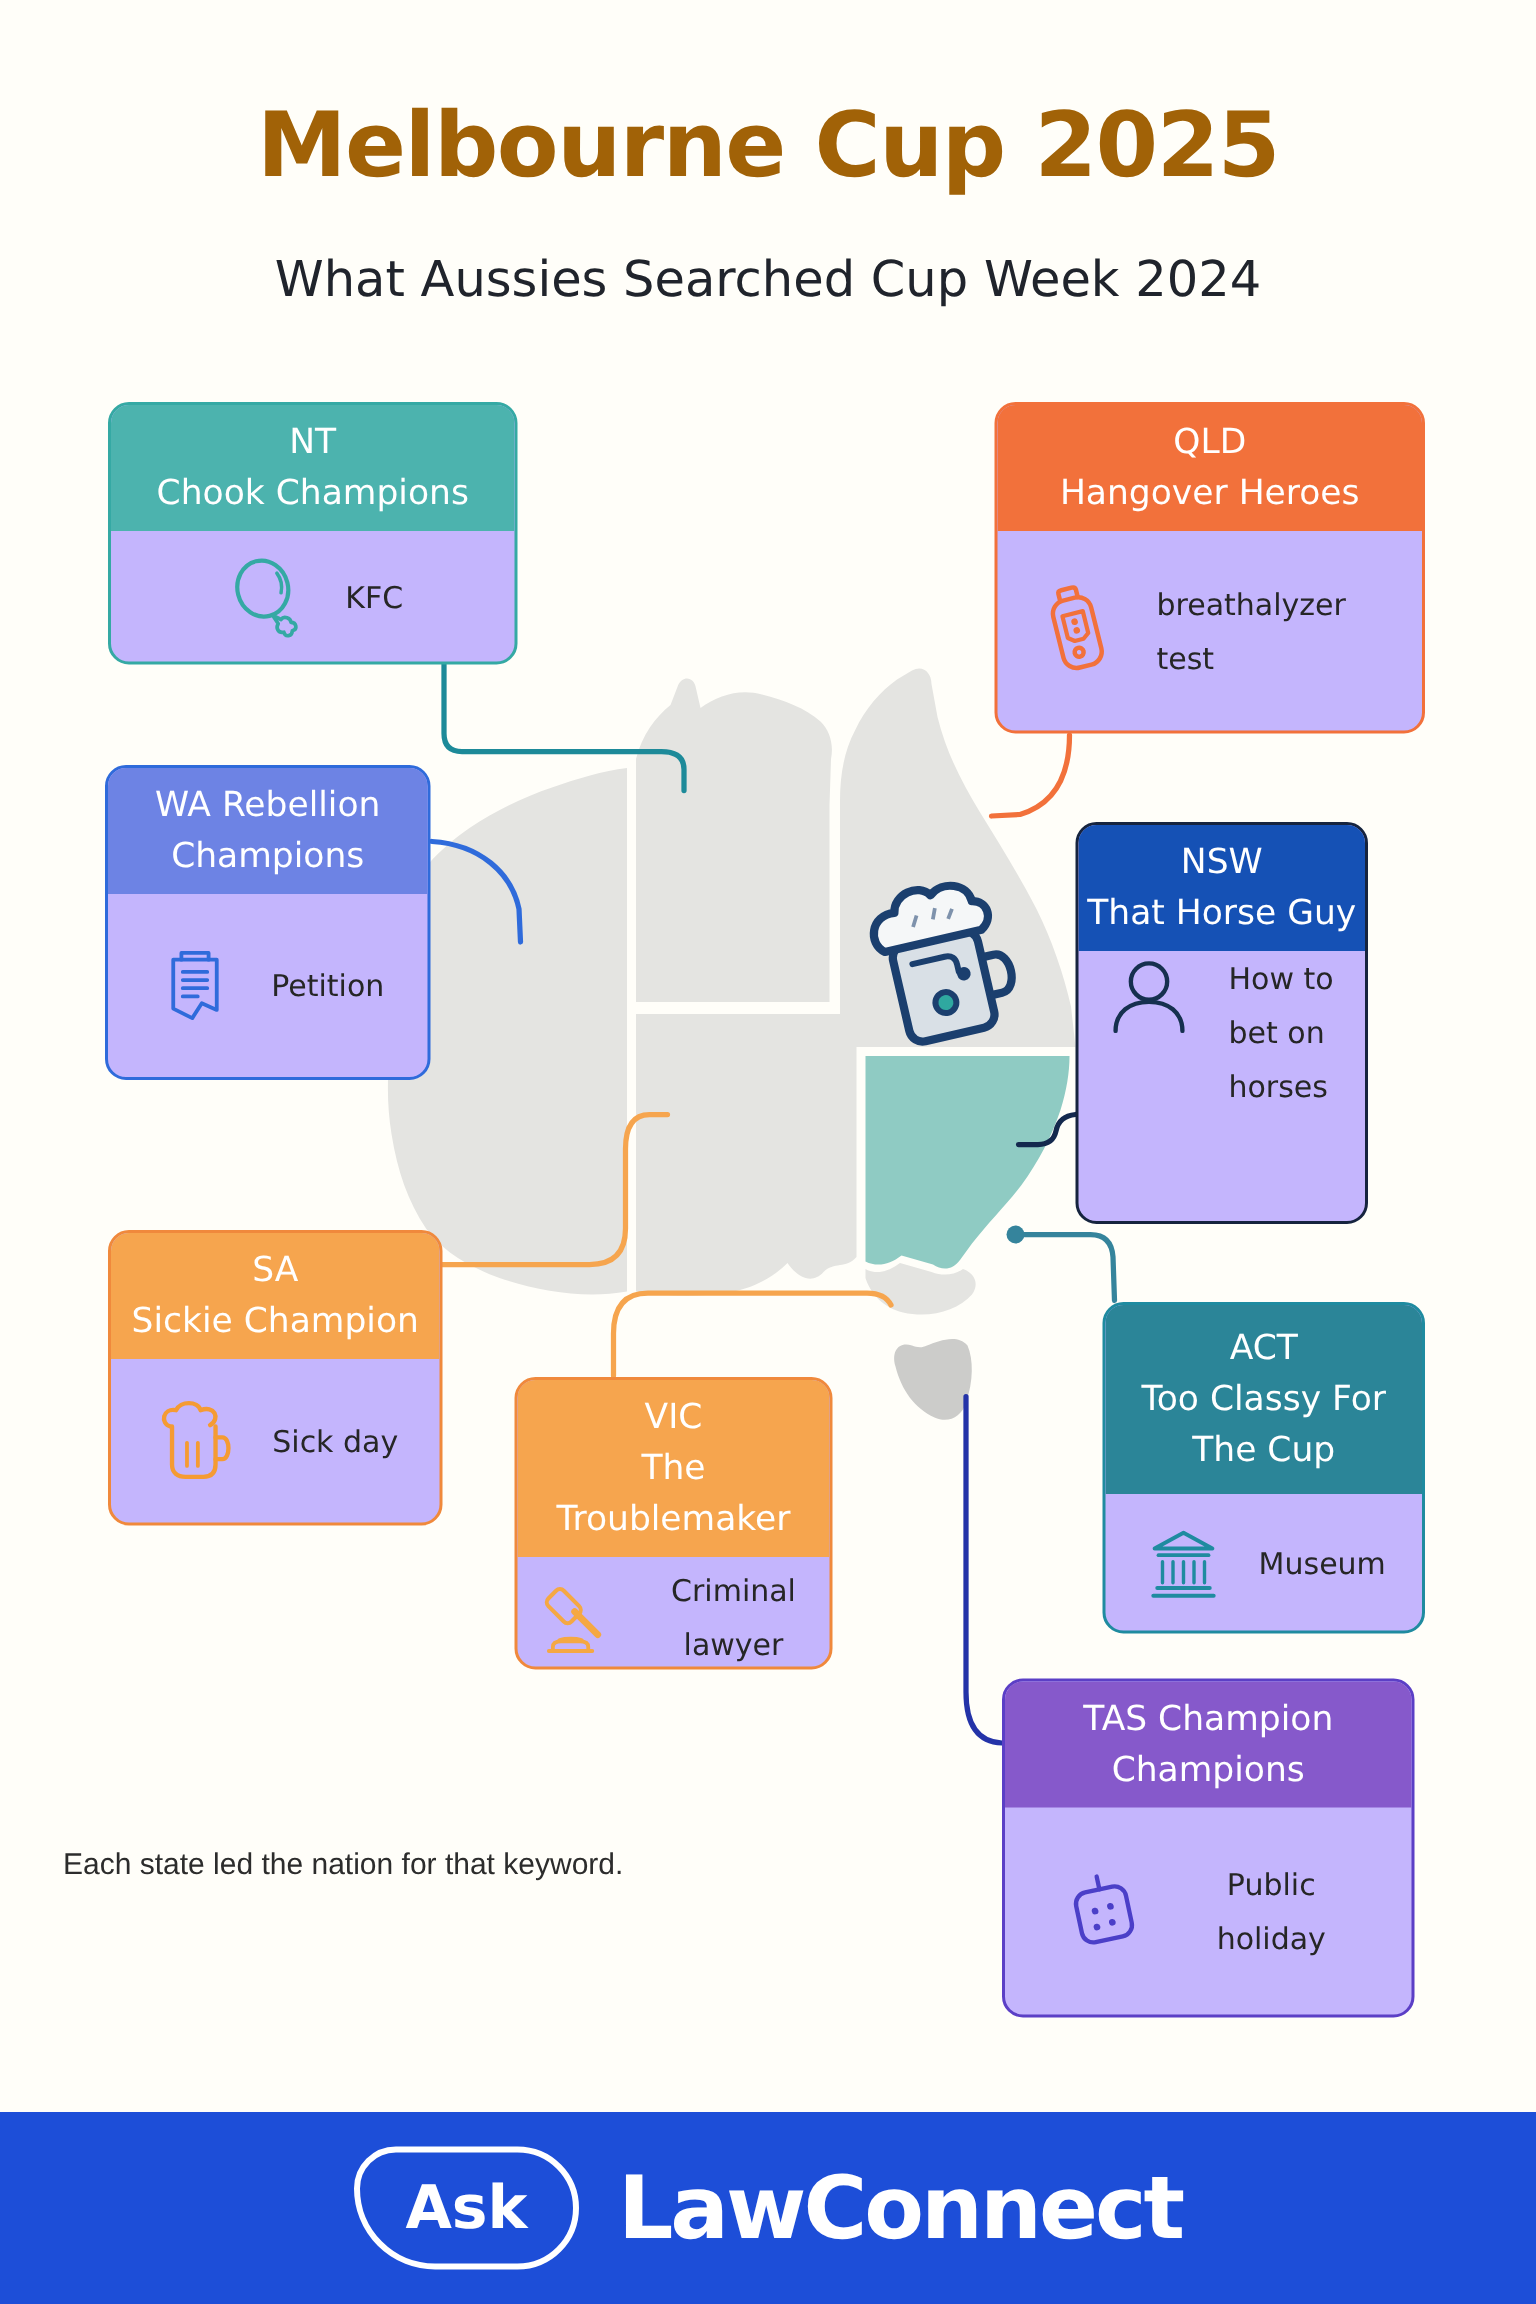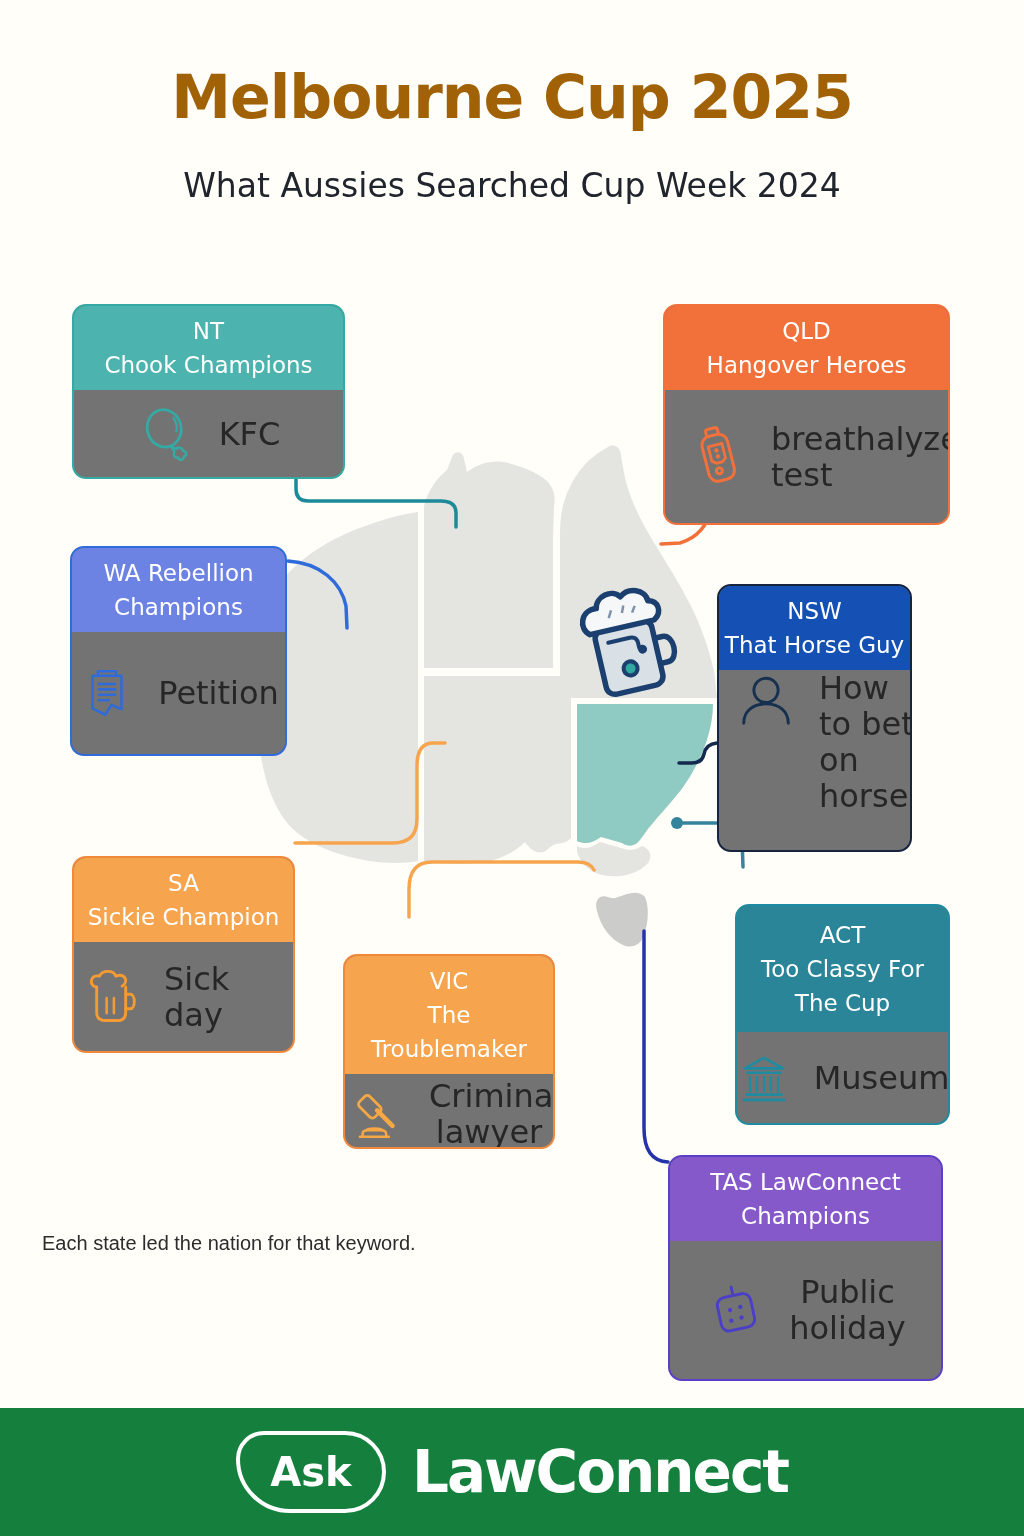--- a/index.html
+++ b/index.html
@@ -16,44 +16,43 @@
     font-size:60px;font-weight:700;letter-spacing:-1px;color:#a16207;
   }
   .page-subtitle{
     left:0;top:166px;width:100%;text-align:center;
     font-size:33px;font-weight:400;color:#20242c;
   }
   
   svg.map-layer{left:0;top:0;z-index:0;}
   
   .card{
-    z-index:2;background:#737373;border:2.5px solid var(--border,#888);
+    z-index:2;background:#c4b5fd;border:2.5px solid var(--border,#888);
     border-radius:14px;overflow:hidden;display:flex;flex-direction:column;
     box-sizing:border-box;
-    margin-top:36px;
   }
   .card-header{
     background:var(--accent,#888);color:#fff;text-align:center;
     font-size:23px;line-height:34px;padding:8px 4px;
   }
   .card-header.pad3{padding:12px 4px;}
   .card-body{
     flex:1;display:flex;align-items:center;justify-content:center;
     gap:22px;padding:4px 10px;
   }
   .card-body.left{justify-content:flex-start;padding-left:20px;}
   .card-icon{display:inline-flex;color:var(--icon,#444);flex:0 0 auto;}
-  .kw{font-size:32px;line-height:36px;color:#262626;}
+  .kw{font-size:20px;line-height:36px;color:#262626;}
   .kw.c{text-align:center;}
   
   .caption{left:42px;top:1232px;font-size:20px;color:#2c2c2c;
     font-family:"Liberation Sans",sans-serif;}
   
   .footer{
-    left:0;top:1408px;width:1024px;height:128px;background:#15803d;
+    left:0;top:1408px;width:1024px;height:128px;background:#1d4ed8;
     display:flex;align-items:center;justify-content:center;gap:26px;z-index:3;
   }
   .ask-bubble{
     width:150px;height:82px;border:4px solid #ffffff;
     border-radius:30px 44px 44px 58px;
     display:flex;align-items:center;justify-content:center;
     color:#fff;font-size:40px;font-weight:700;box-sizing:border-box;
   }
   .brand{
     color:#ffffff;font-size:58px;font-weight:700;letter-spacing:-2px;
@@ -222,21 +221,21 @@
         <path d="M12,51 H52"></path>
         <path d="M9,57 H55"></path>
       </svg>
     </span>
     <span class="kw">Museum</span>
   </div>
 </div>
 
 <div class="card abs" style="left: 668px; top: 1119px; width: 275px; height: 226px; --accent: #8659CB; --border: #5B3FC6; --icon: #4B3FC8;">
   <div class="card-header">
-    <div>TAS LawConnect</div>
+    <div>TAS Champion</div>
     <div>Champions</div>
   </div>
   <div class="card-body">
     <span class="card-icon">
       <svg width="62" height="62" viewBox="0 0 64 64" fill="none" stroke="currentColor" stroke-width="3" stroke-linecap="round" stroke-linejoin="round">
         <g transform="rotate(-12 32 32)">
           <rect x="15" y="17" width="35" height="35" rx="8"></rect>
           <path d="M33,17 V8"></path>
           <circle cx="27" cy="31" r="2.3" fill="currentColor" stroke="none"></circle>
           <circle cx="38" cy="30" r="2.3" fill="currentColor" stroke="none"></circle>

